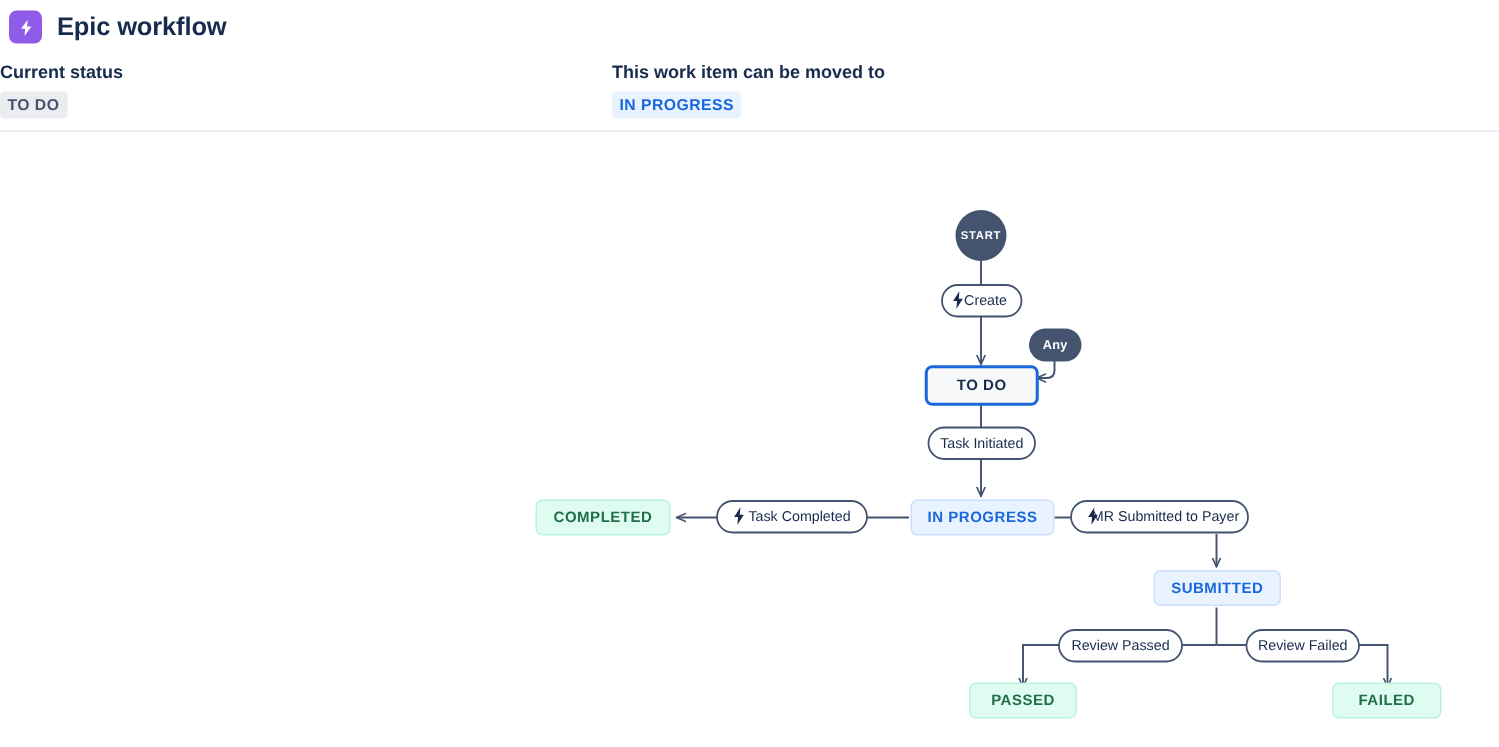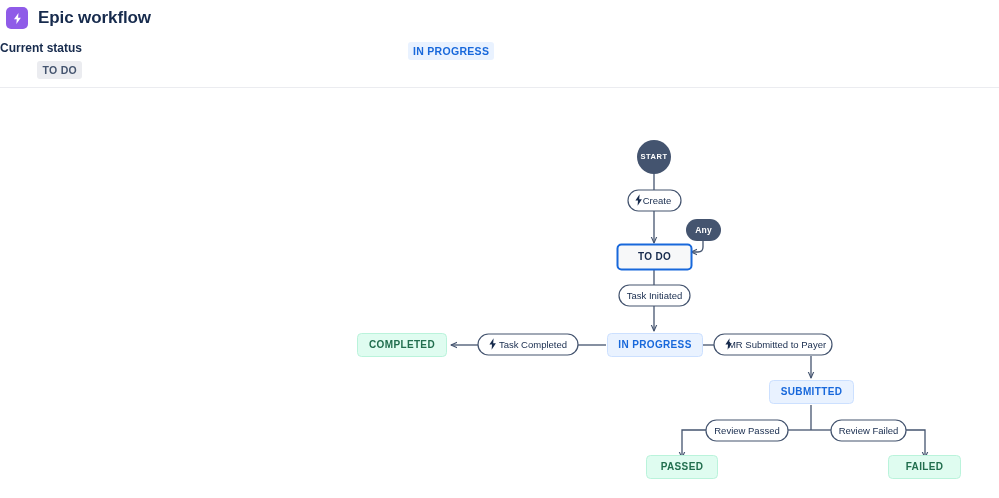--- a/index.html
+++ b/index.html
@@ -19,21 +19,20 @@
 
   
   #header {
     position: absolute;
     left: 0; top: 0;
     width: 999px;
     height: 88px;
     background: #ffffff;
     border-bottom: 1px solid #EBECF0;
     box-sizing: border-box;
-    text-align: right;
   }
   #title-row {
     position: absolute;
     left: 6px; top: 7px;
     display: flex;
     align-items: center;
     gap: 10px;
   }
   .app-icon {
     width: 22px;
@@ -163,20 +162,21 @@
     </span>
     <span id="page-title">Epic workflow</span>
   </div>
 
   <div class="status-block" id="current-status-block">
     <div class="status-caption">Current status</div>
     <span class="lozenge neutral">TO DO</span>
   </div>
 
   <div class="status-block" id="movable-block">
+    <div class="status-caption">This work item can be moved to</div>
     <span class="lozenge inprogress">IN PROGRESS</span>
   </div>
 
 </div>
 
 <div id="toolbar">
   <span class="checkbox">
     <svg width="10" height="10" viewBox="0 0 24 24" aria-hidden="true">
       <path d="M5 12.5l4.5 4.5L19 7.5" fill="none" stroke="#FFFFFF" stroke-width="3.2" stroke-linecap="round" stroke-linejoin="round"></path>
     </svg>

